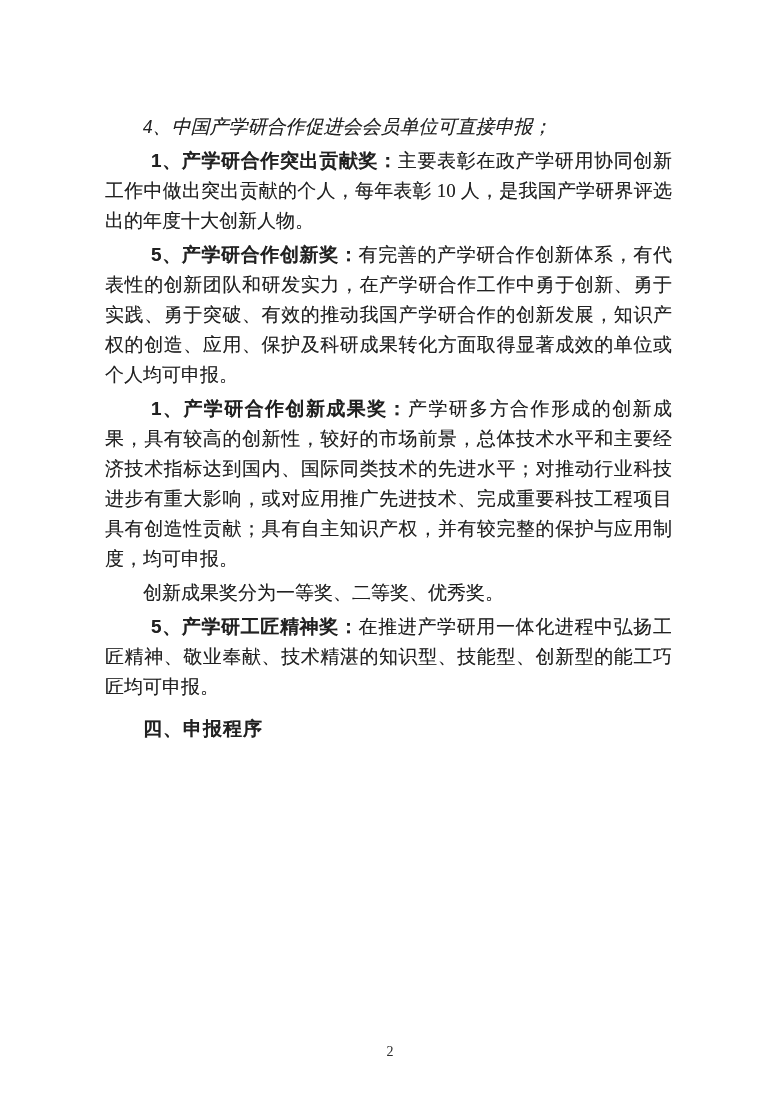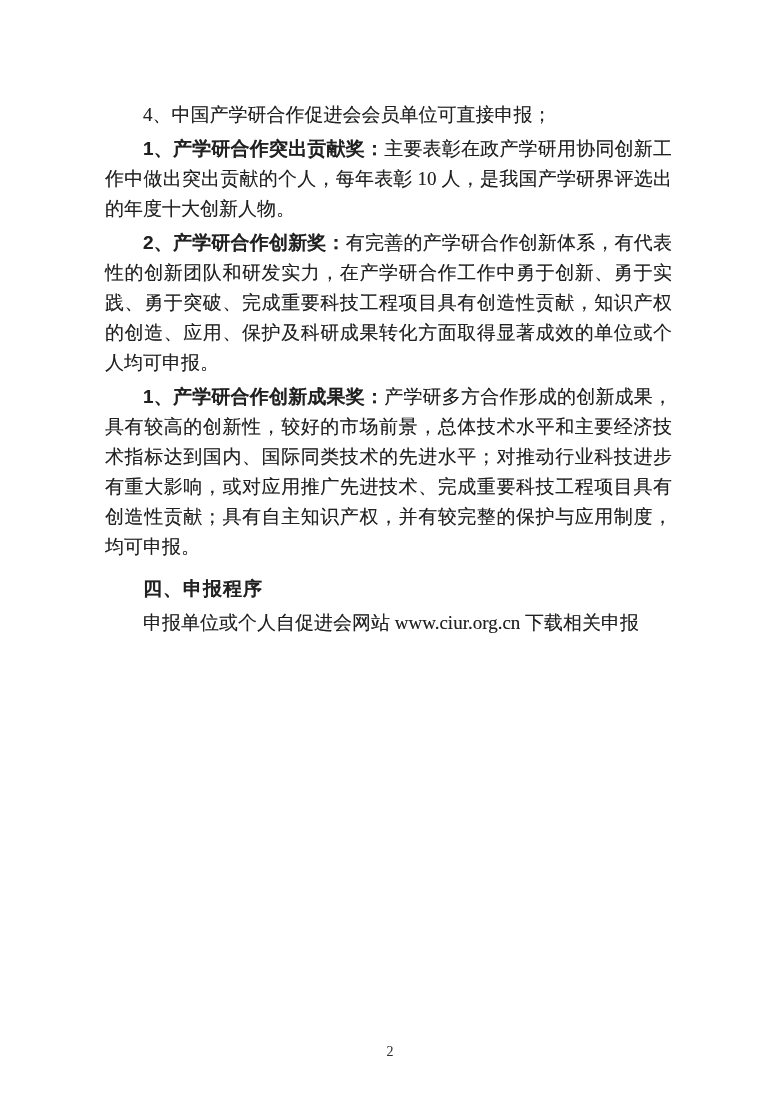--- a/index.html
+++ b/index.html
@@ -24,32 +24,34 @@
     font-size: 19px;
     line-height: 30px;
     text-align: justify;
     text-shadow: 0 0 0.6px rgba(40,40,40,0.45);
   }
   .para {
     margin: 4px 0 0 0;
     text-indent: 2em;
   }
   .content > :first-child {
-    margin-top: 0;
+    margin-top: 12px;
+    font-style: italic;
   }
   .heading {
     margin: 12px 0 0 0;
     text-indent: 2em;
     font-weight: bold;
     font-family: "Liberation Sans", "DejaVu Sans", sans-serif;
     letter-spacing: 1px;
   }
   .lead {
     font-weight: bold;
     font-family: "Liberation Sans", "DejaVu Sans", sans-serif;
+    margin-left: 8px;
   }
   .page-num {
     position: absolute;
     top: 1042px;
     left: 0;
     width: 780px;
     text-align: center;
     font-size: 14px;
     line-height: 20px;
     color: #2a2a2a;
@@ -60,28 +62,29 @@
 
 <div class="page">
   <div class="content">
 
     <p class="para">4、中国产学研合作促进会会员单位可直接申报；</p>
 
 
 
     <p class="para"><span class="lead">1、产学研合作突出贡献奖：</span><span>主要表彰在政产学研用协同创新工作中做出突出贡献的个人，每年表彰 10 人，是我国产学研界评选出的年度十大创新人物。</span></p>
 
-    <p class="para"><span class="lead">2、产学研合作创新奖：</span><span>有完善的产学研合作创新体系，有代表性的创新团队和研发实力，在产学研合作工作中勇于创新、勇于实践、勇于突破、完成重要科技工程项目具有创造性贡献，知识产权的创造、应用、保护及科研成果转化方面取得显著成效的单位或个人均可申报。</span></p>
+    <p class="para"><span class="lead">5、产学研合作创新奖：</span><span>有完善的产学研合作创新体系，有代表性的创新团队和研发实力，在产学研合作工作中勇于创新、勇于实践、勇于突破、有效的推动我国产学研合作的创新发展，知识产权的创造、应用、保护及科研成果转化方面取得显著成效的单位或个人均可申报。</span></p>
 
 
     <p class="para"><span class="lead">1、产学研合作创新成果奖：</span><span>产学研多方合作形成的创新成果，具有较高的创新性，较好的市场前景，总体技术水平和主要经济技术指标达到国内、国际同类技术的先进水平；对推动行业科技进步有重大影响，或对应用推广先进技术、完成重要科技工程项目具有创造性贡献；具有自主知识产权，并有较完整的保护与应用制度，均可申报。</span></p>
 
+    <p class="para">创新成果奖分为一等奖、二等奖、优秀奖。</p>
 
 
+    <p class="para"><span class="lead">5、产学研工匠精神奖：</span><span>在推进产学研用一体化进程中弘扬工匠精神、敬业奉献、技术精湛的知识型、技能型、创新型的能工巧匠均可申报。</span></p>
 
     <p class="heading">四、申报程序</p>
 
-    <p class="para">申报单位或个人自促进会网站 www.ciur.org.cn 下载相关申报</p>
 
   </div>
 
   <div class="page-num">2</div>
 </div>
 
 </body></html>

